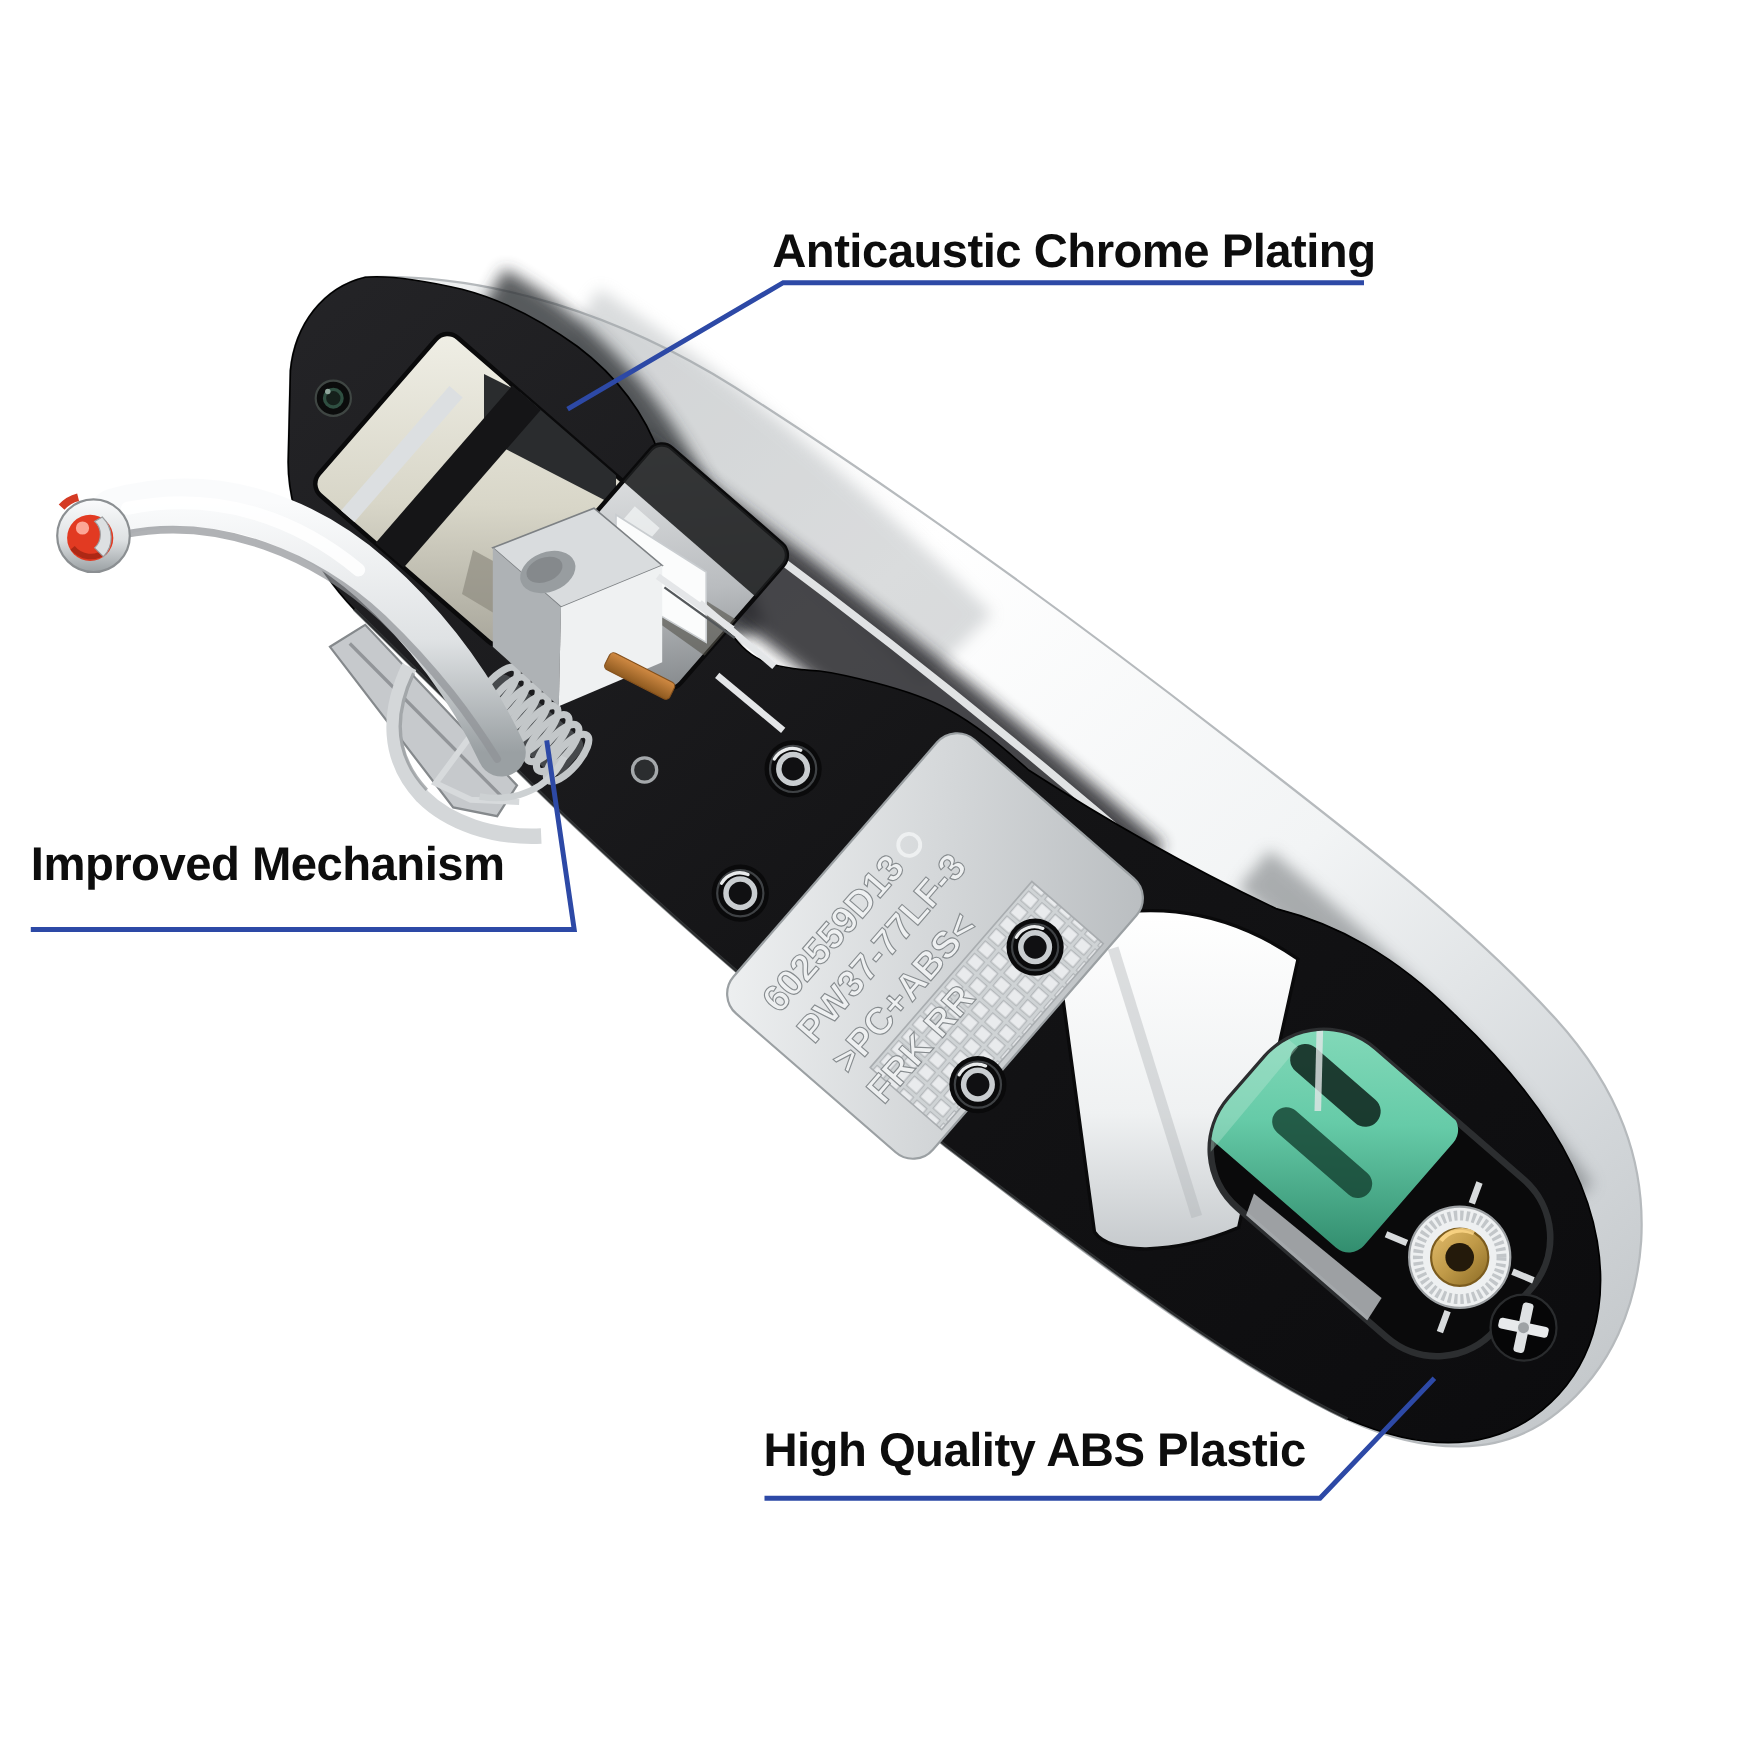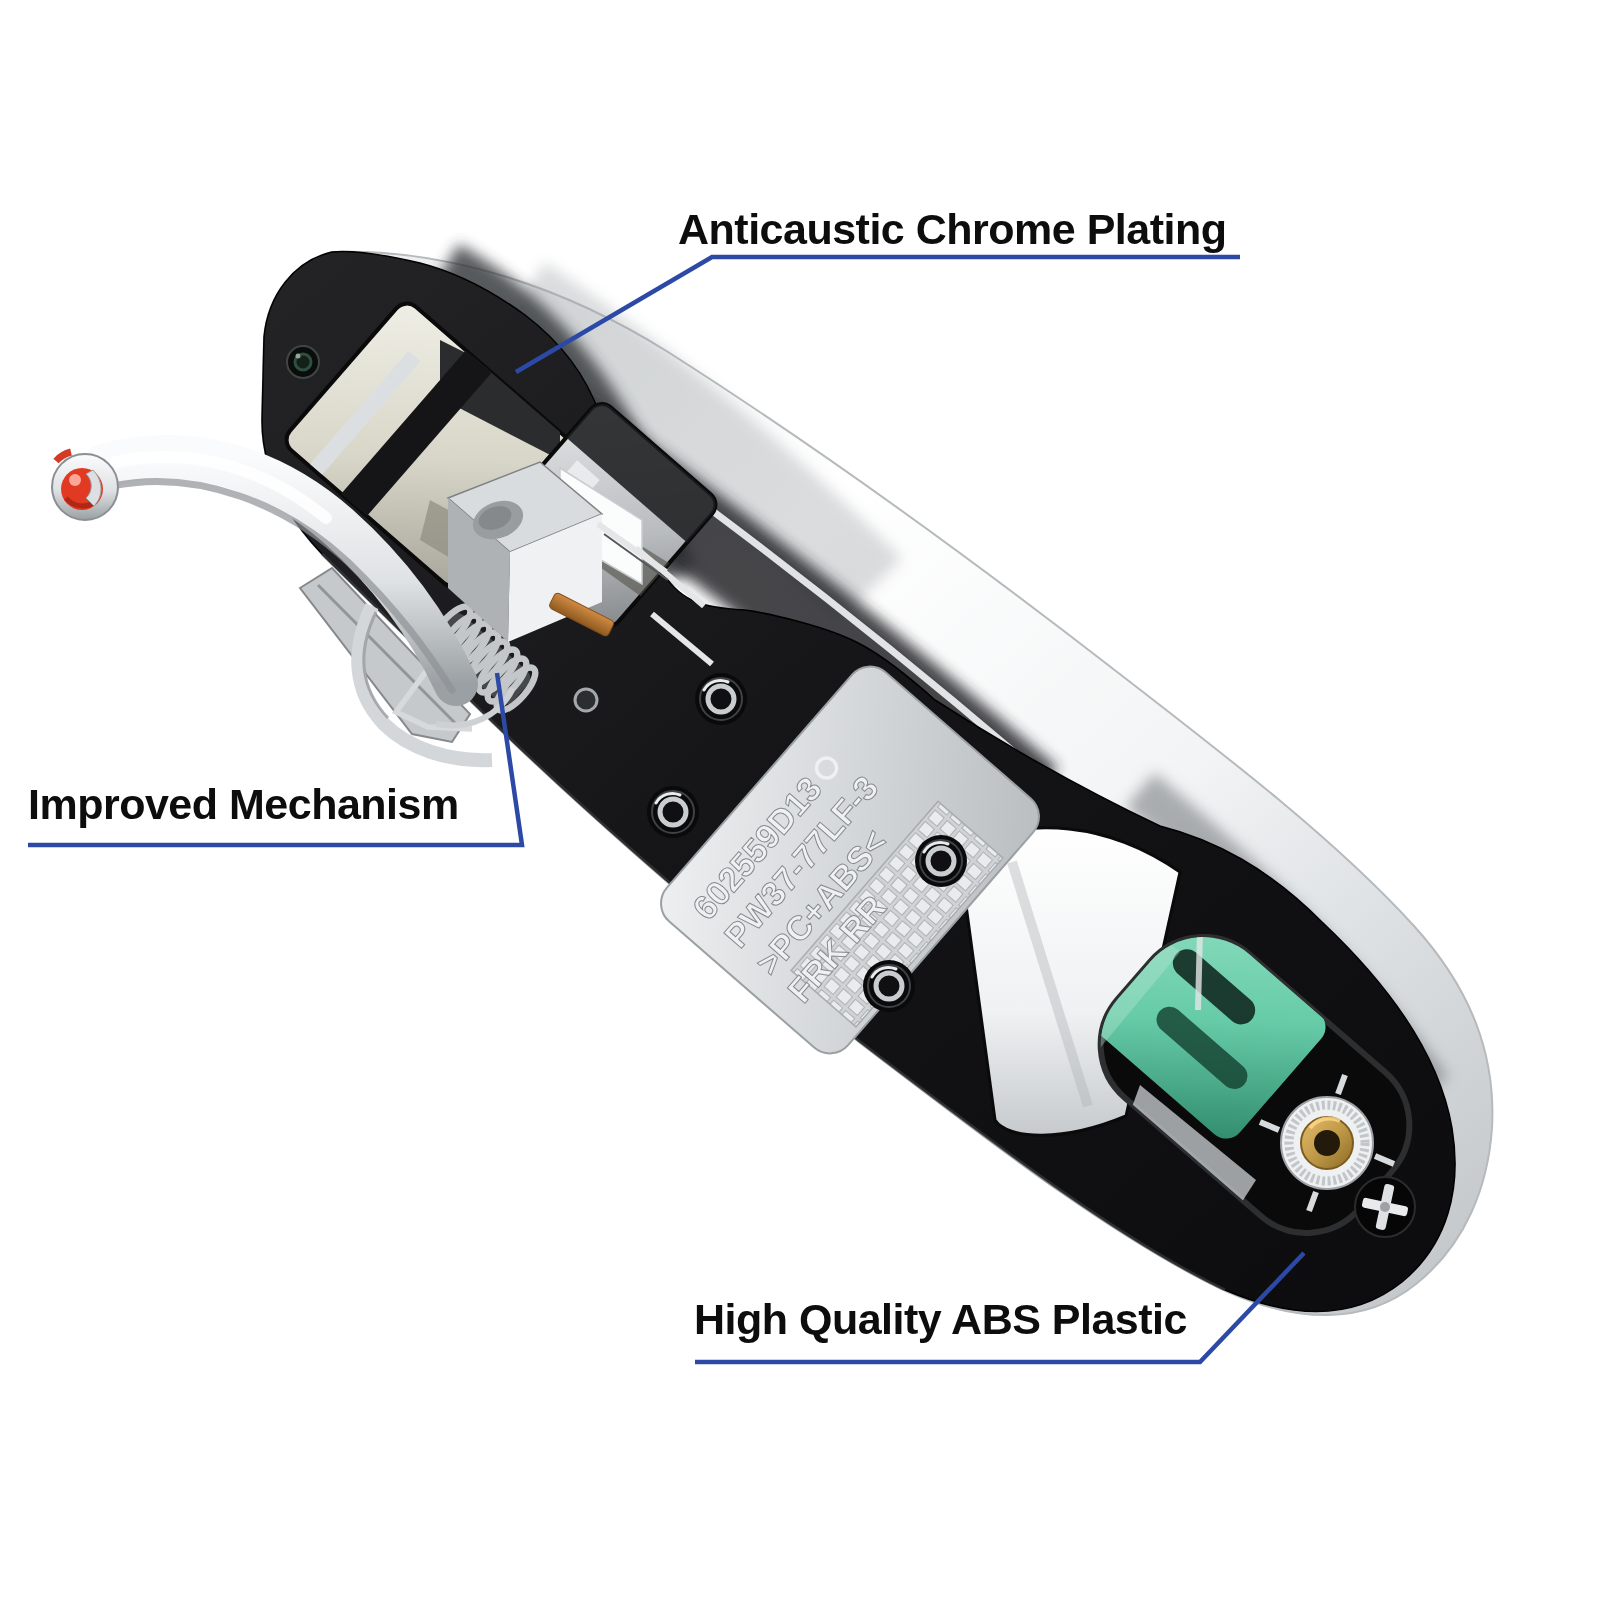--- a/index.html
+++ b/index.html
@@ -5,22 +5,22 @@
   html,body{margin:0;padding:0;background:#ffffff;}
   .stage{
     position:relative;width:1600px;height:1600px;background:#ffffff;
     font-family:"Liberation Sans", sans-serif;overflow:hidden;
   }
   .stage svg{position:absolute;left:0;top:0;}
   .callout{
     position:absolute;font-weight:bold;font-size:43px;line-height:1.08;
     color:#0d0d0d;white-space:nowrap;letter-spacing:-0.5px;
   }
-  .callout-chrome{left:678px;top:206px;text-align:center;}
-  .callout-mech{left:28px;top:781px;}
+  .callout-chrome{left:702px;top:206px;text-align:center;}
+  .callout-mech{left:28px;top:763px;}
   .callout-abs{left:694px;top:1296px;text-align:center;}
 </style>
 </head>
 <body>
 
 <div class="stage">
 
 <svg width="1600" height="1600" viewBox="0 0 1600 1600" aria-hidden="true">
   <defs>
     <linearGradient id="chromeGrad" x1="0" y1="0" x2="1" y2="1">

